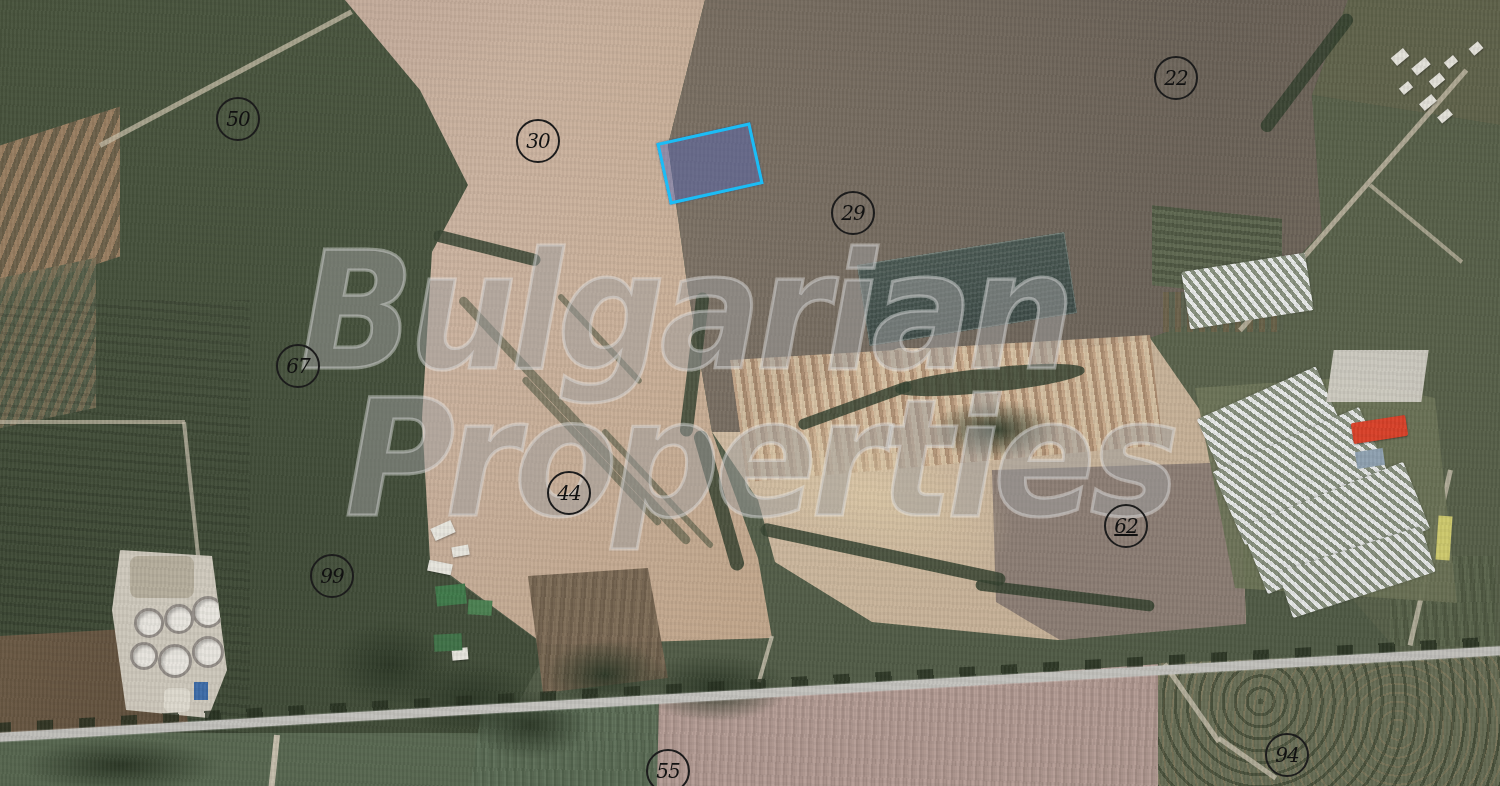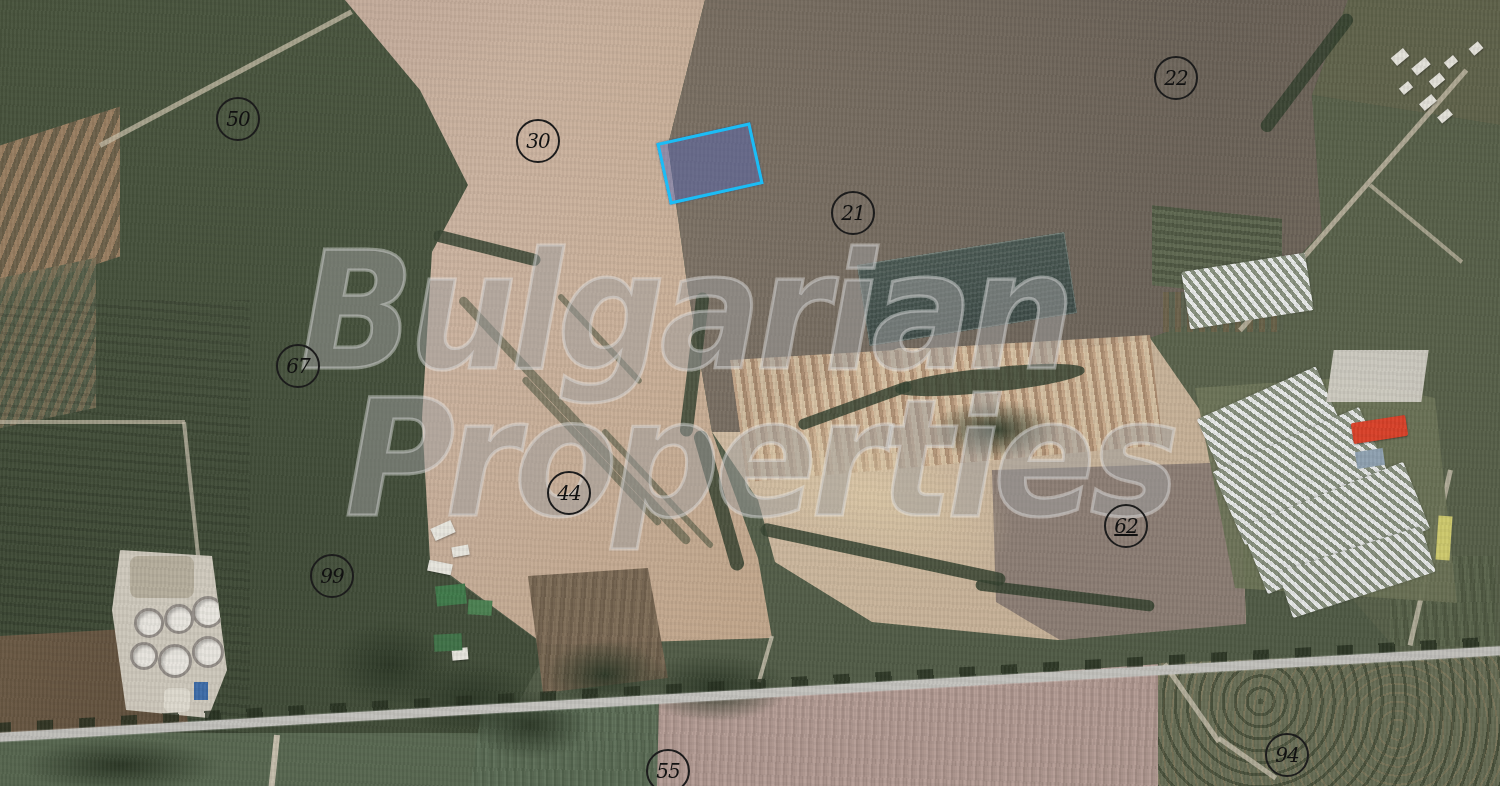--- a/index.html
+++ b/index.html
@@ -208,21 +208,21 @@
     <span style="left:300px;top:225px;">Bulgarian</span>
     <span style="left:345px;top:372px;">Properties</span>
   </div>
 
   <div id="hl" style="left: 662px; top: 131.5px; width: 90px; height: 57px; transform: rotate(-12.5deg); border-color: rgb(27, 189, 246); background: rgba(82, 99, 182, 0.45);"></div>
 
   <div id="labels" style="inset:0;">
       <div class="plabel" style="left: 216px; top: 97px; border-color: rgb(28, 28, 28); color: rgb(17, 17, 17);">50</div>
       <div class="plabel" style="left: 516px; top: 119px; border-color: rgb(28, 28, 28); color: rgb(17, 17, 17);">30</div>
       <div class="plabel" style="left: 1154px; top: 56px; border-color: rgb(28, 28, 28); color: rgb(17, 17, 17);">22</div>
-      <div class="plabel" style="left: 831px; top: 191px; border-color: rgb(28, 28, 28); color: rgb(17, 17, 17);">21</div>
+      <div class="plabel" style="left: 831px; top: 191px; border-color: rgb(28, 28, 28); color: rgb(17, 17, 17);">29</div>
       <div class="plabel" style="left: 276px; top: 344px; border-color: rgb(28, 28, 28); color: rgb(17, 17, 17); font-style: italic;">67</div>
       <div class="plabel" style="left: 547px; top: 471px; border-color: rgb(28, 28, 28); color: rgb(17, 17, 17);">44</div>
       <div class="plabel" style="left: 310px; top: 554px; border-color: rgb(28, 28, 28); color: rgb(17, 17, 17);">99</div>
       <div class="plabel" style="left: 1104px; top: 504px; border-color: rgb(28, 28, 28); color: rgb(17, 17, 17); text-decoration: underline;">62</div>
       <div class="plabel" style="left: 646px; top: 749px; border-color: rgb(28, 28, 28); color: rgb(17, 17, 17);">55</div>
       <div class="plabel" style="left: 1265px; top: 733px; border-color: rgb(28, 28, 28); color: rgb(17, 17, 17);">94</div>
     </div>
 
 </div>
 

